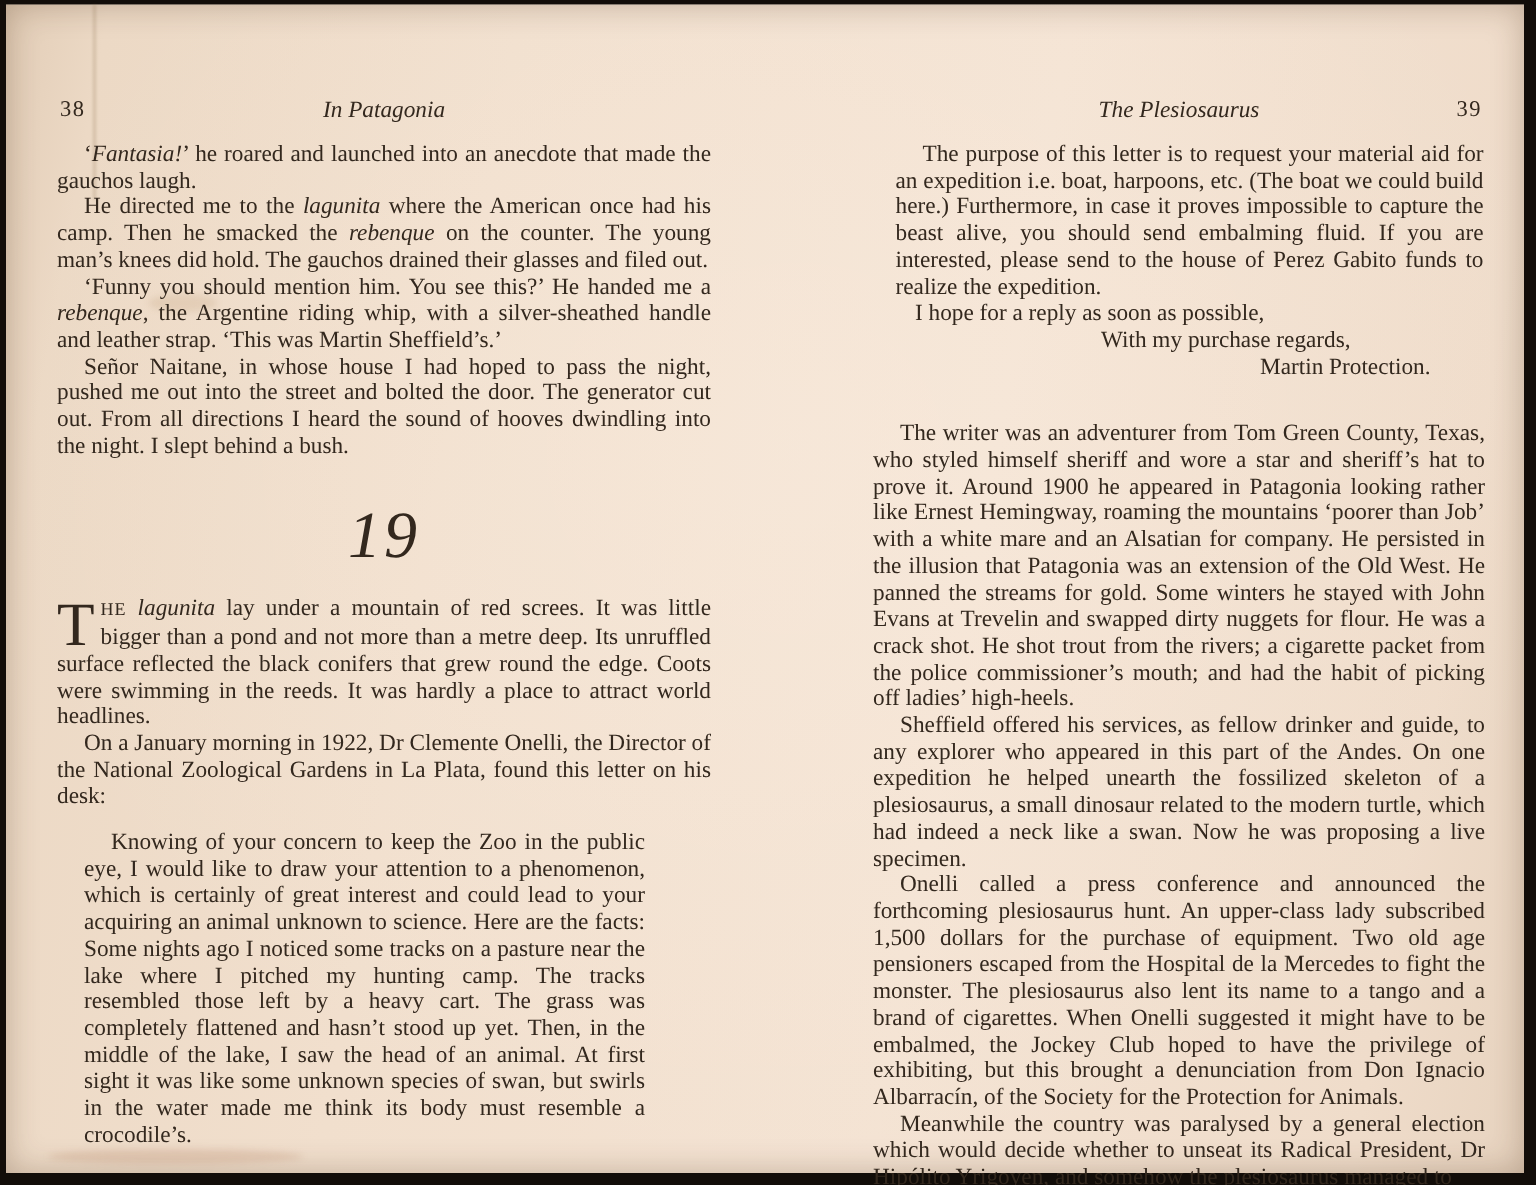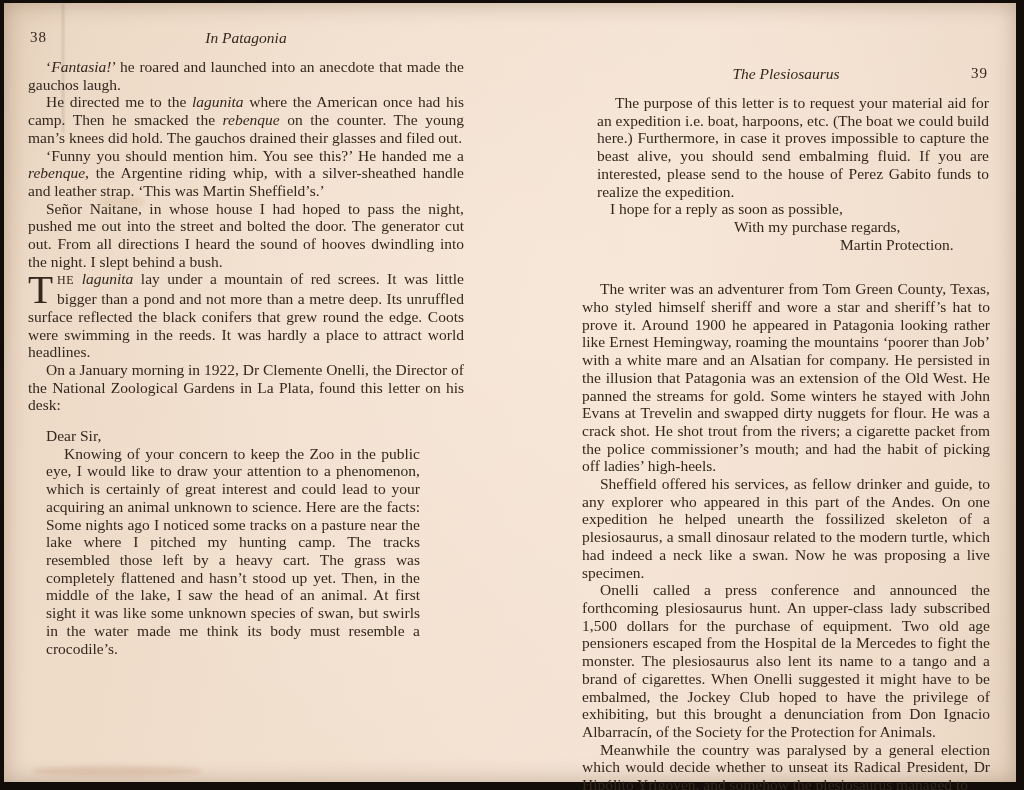--- a/index.html
+++ b/index.html
@@ -29,21 +29,21 @@
   .stain2{
     position:absolute;left:28px;top:763px;width:170px;height:10px;
     background:rgba(170,110,80,.18);border-radius:50%;filter:blur(2px);
   }
   .col{
     position:absolute;top:26px;
     font-size:15.5px;line-height:17.7px;
     color:#33281e;
     text-align:justify;
   }
-  .col.left{left:24px;width:436px;}
+  .col.left{left:34px;width:436px;margin-top:36px;}
   .col.right{left:578px;width:408px;margin-top:36px;}
   .pagehead{
     position:relative;height:22px;margin-bottom:7px;
     text-align:center;font-style:italic;font-size:15.5px;
   }
   .pagenum{
     position:absolute;top:0;font-style:normal;font-size:15px;letter-spacing:1px;
   }
   .pn-left{left:2px;}
   .pn-right{right:2px;}
@@ -82,26 +82,26 @@
     <header class="pagehead">
       <span class="pagenum pn-left">38</span>
       <span class="runhead">In Patagonia</span>
     </header>
 
     <p class="para"><span>‘</span><i>Fantasia!</i><span>’ he roared and launched into an anecdote that made the gauchos laugh.</span></p>
     <p class="para"><span>He directed me to the </span><i>lagunita</i><span> where the American once had his camp. Then he smacked the </span><i>rebenque</i><span> on the counter. The young man’s knees did hold. The gauchos drained their glasses and filed out.</span></p>
     <p class="para"><span>‘Funny you should mention him. You see this?’ He handed me a </span><i>rebenque</i><span>, the Argentine riding whip, with a silver-sheathed handle and leather strap. ‘This was Martin Sheffield’s.’</span></p>
     <p class="para"><span>Señor Naitane, in whose house I had hoped to pass the night, pushed me out into the street and bolted the door. The generator cut out. From all directions I heard the sound of hooves dwindling into the night. I slept behind a bush.</span></p>
 
+    <div class="chapnum">19</div>
 
     <p class="para noindent"><span class="dropcap">T</span><span class="sc">HE</span><span> </span><i>lagunita</i><span> lay under a mountain of red screes. It was little bigger than a pond and not more than a metre deep. Its unruffled surface reflected the black conifers that grew round the edge. Coots were swimming in the reeds. It was hardly a place to attract world headlines.</span></p>
     <p class="para"><span>On a January morning in 1922, Dr Clemente Onelli, the Director of the National Zoological Gardens in La Plata, found this letter on his desk:</span></p>
 
     <div class="letter-left">
-      <p class="para noindent">Dear Sir,</p>
       <p class="para"><span>Knowing of your concern to keep the Zoo in the public eye, I would like to draw your attention to a phenomenon, which is certainly of great interest and could lead to your acquiring an animal unknown to science. Here are the facts: Some nights ago I noticed some tracks on a pasture near the lake where I pitched my hunting camp. The tracks resembled those left by a heavy cart. The grass was completely flattened and hasn’t stood up yet. Then, in the middle of the lake, I saw the head of an animal. At first sight it was like some unknown species of swan, but swirls in the water made me think its body must resemble a crocodile’s.</span></p>
     </div>
   </section>
 
   <section class="col right">
     <header class="pagehead">
       <span class="runhead">The Plesiosaurus</span>
       <span class="pagenum pn-right">39</span>
     </header>
 

